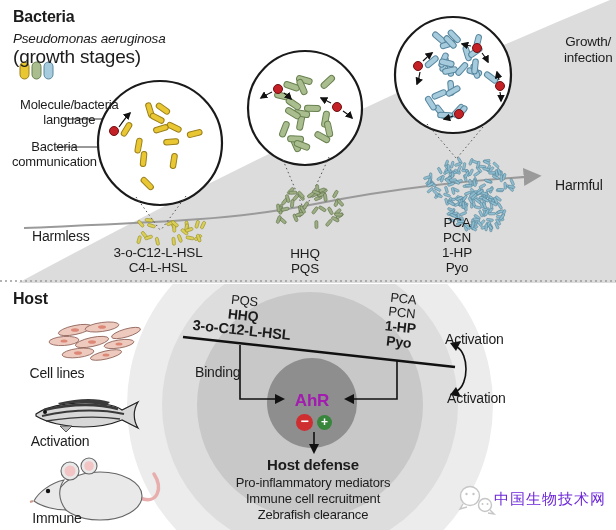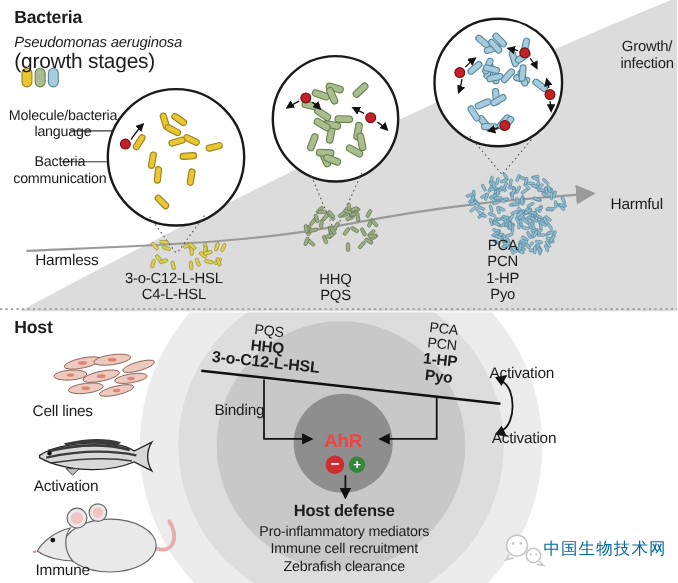--- a/index.html
+++ b/index.html
@@ -10,21 +10,21 @@
   .ctr{text-align:center;}
   .b{font-weight:bold;}
   .i{font-style:italic;}
   .h1{font-size:16px;font-weight:bold;}
   .t13{font-size:13px;line-height:1.12;}
   .t14{font-size:14px;line-height:1.1;}
   svg{position:absolute;left:0;top:0;}
   .badge{position:absolute;border-radius:50%;color:#fff;font-weight:bold;text-align:center;}
   .badge-minus{width:17px;height:17px;background:#cf2e31;font-size:14px;line-height:15px;}
   .badge-plus{width:15px;height:15px;background:#38853c;font-size:12px;line-height:14px;}
-  .wmtext{font-size:15px;color:#0369a1;letter-spacing:1px;}
+  .wmtext{font-size:15px;color:#6d28d9;letter-spacing:1px;}
   .sigline{line-height:1.08;}
 </style>
 </head>
 <body>
 
 <div class="stage">
 
   <svg width="616" height="530" viewBox="0 0 616 530">
     <defs>
       <marker id="ab" viewBox="0 0 10 10" refX="8" refY="5" markerWidth="6.5" markerHeight="6.5" orient="auto">
@@ -497,21 +497,21 @@
           <circle cx="473.5" cy="494" r="1.2"></circle>
         <circle cx="482.5" cy="504" r="1"></circle>
           <circle cx="487.5" cy="504" r="1"></circle>
       </g>
     </g>
   </svg>
 
   <div class="abs h1" style="left:13px;top:8px;">Bacteria</div>
   <div class="abs t13 i" style="left:13px;top:31px;font-size:13.5px;">Pseudomonas aeruginosa</div>
   <div class="abs t13" style="left:13px;top:46px;font-size:19px;">(growth stages)</div>
-  <div class="abs t13 pre" style="left:8px;top:98px;">Molecule/bacteria
+  <div class="abs t13 pre" style="left:20px;top:98px;">Molecule/bacteria
 language</div>
   <div class="abs t13 pre" style="left:12px;top:140px;">Bacteria
 communication</div>
 
   <div class="abs t14" style="left:32px;top:229px;">Harmless</div>
   <div class="abs t14" style="left:555px;top:178px;">Harmful</div>
   <div class="abs t13 pre" style="left:564px;top:34px;font-size:13.5px;line-height:1.2;">Growth/
 infection</div>
 
   <div class="abs t13 pre ctr" style="left:98px;top:245px;width:120px;font-size:13.5px;">3-o-C12-L-HSL
@@ -537,21 +537,21 @@
     <div class="sigline" style="font-size:13px;">PCA</div>
     <div class="sigline" style="font-size:13px;">PCN</div>
     <div class="sigline b" style="font-size:14px;">1-HP</div>
     <div class="sigline b" style="font-size:14px;">Pyo</div>
   </div>
 
   <div class="abs t14" style="left:195px;top:365px;">Binding</div>
   <div class="abs t14" style="left:445px;top:332px;">Activation</div>
   <div class="abs t14" style="left:447px;top:391px;">Activation</div>
 
-  <div class="abs b ctr" style="left:287px;top:391px;width:50px;font-size:17px;color:#ef4444;">AhR</div>
+  <div class="abs b ctr" style="left:287px;top:391px;width:50px;font-size:17px;color:#a21caf;">AhR</div>
   <div class="badge badge-minus" style="left:296px;top:414px;">−</div>
   <div class="badge badge-plus" style="left:317px;top:415px;">+</div>
 
   <div class="abs b ctr" style="left:238px;top:456px;width:150px;font-size:15px;">Host defense</div>
   <div class="abs t13 ctr" style="left:213px;top:476px;width:200px;">Pro-inflammatory mediators</div>
   <div class="abs t13 ctr" style="left:213px;top:492px;width:200px;">Immune cell recruitment</div>
   <div class="abs t13 ctr" style="left:213px;top:508px;width:200px;">Zebrafish clearance</div>
 
   <div class="abs wmtext" style="left:494px;top:490px;">中国生物技术网</div>
 </div>

